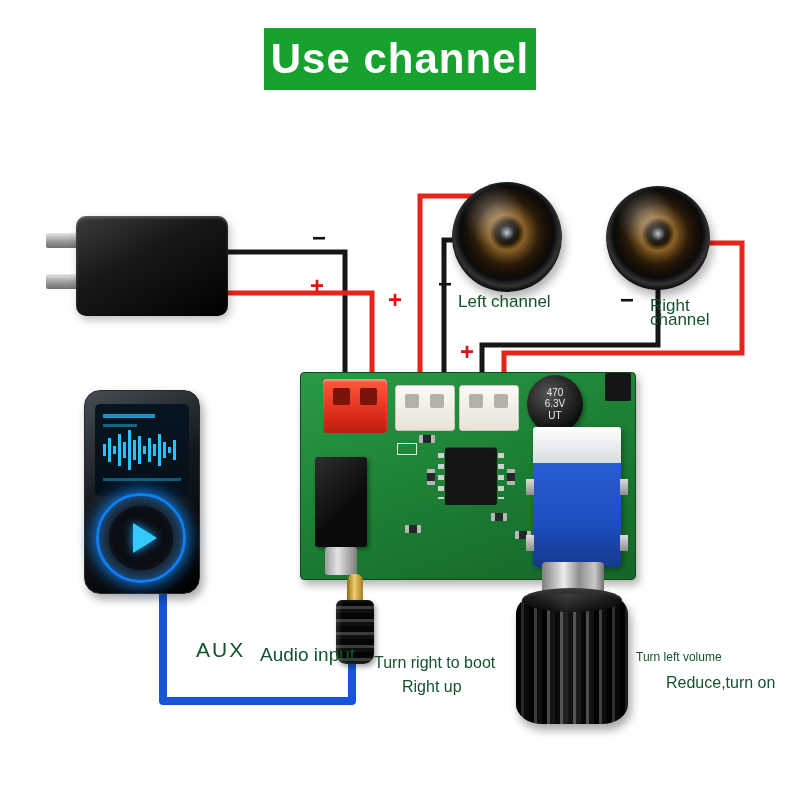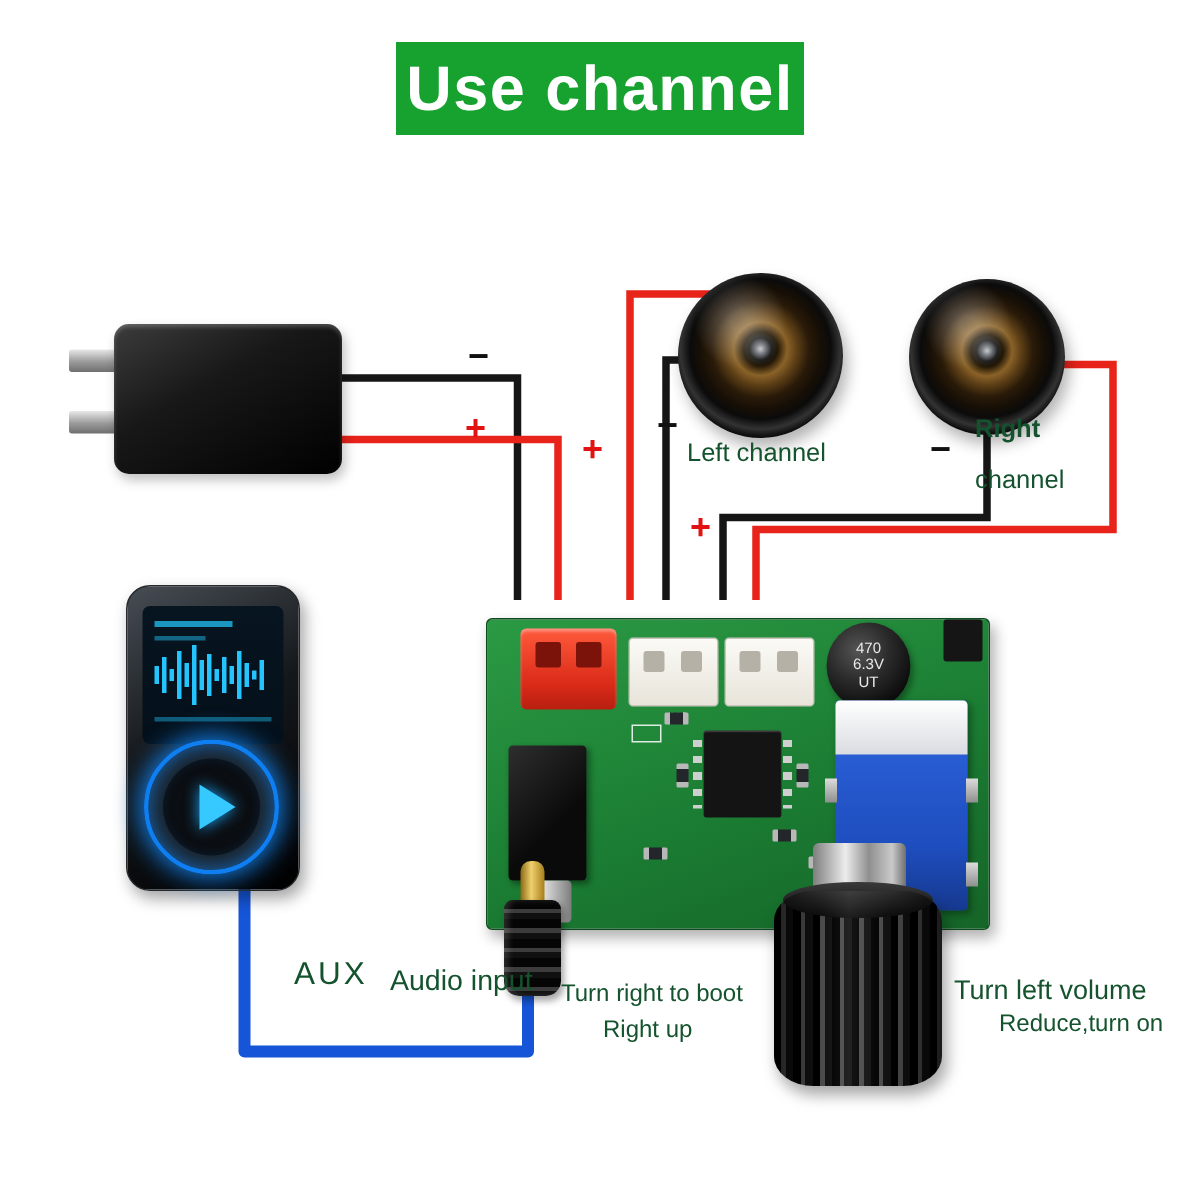--- a/index.html
+++ b/index.html
@@ -36,23 +36,23 @@
     box-shadow:3px 6px 10px rgba(0,0,0,.3);
   }
   .speaker::before{
     content:"";position:absolute;inset:0;border-radius:50%;
     background:radial-gradient(circle at 38% 30%, rgba(255,255,255,.28) 0 6%, rgba(255,255,255,0) 30%);
   }
   .speaker.left{left:452px;top:182px;width:110px;height:110px;}
   .speaker.right{left:606px;top:186px;width:104px;height:104px;}
   
   .pcb{
-    position:absolute;left:324px;top:372px;width:334px;height:206px;border-radius:4px;
+    position:absolute;left:300px;top:372px;width:334px;height:206px;border-radius:4px;
     background:linear-gradient(160deg,#2b9a44,#1b7d33 55%,#156528);
-    border:1px solid #0d4a1e;box-shadow:3px 5px 9px rgba(0,0,0,.3);margin-top:40px;
+    border:1px solid #0d4a1e;box-shadow:3px 5px 9px rgba(0,0,0,.3);
   }
   .conn-red{
     position:absolute;left:22px;top:6px;width:64px;height:54px;border-radius:4px;
     background:linear-gradient(#ff5a3c,#d92a18 70%,#b81f10);box-shadow:inset 0 2px 2px rgba(255,255,255,.35);
   }
   .conn-red .slot{position:absolute;top:9px;width:17px;height:17px;background:#7c130a;border-radius:2px;}
   .conn-red .slot.s1{left:10px;} .conn-red .slot.s2{left:37px;}
   .conn-white{
     position:absolute;top:12px;width:58px;height:44px;border-radius:3px;
     background:linear-gradient(#fbfaf6,#e8e4da);border:1px solid #c9c5ba;
@@ -126,27 +126,27 @@
     background:repeating-linear-gradient(90deg,#000 0 5px,#4a4a4a 5px 8px,#101010 8px 13px);
     box-shadow:3px 6px 10px rgba(0,0,0,.35);}
   .knob-body::before{content:"";position:absolute;left:6px;right:6px;top:-6px;height:24px;border-radius:50%;
     background:linear-gradient(#3a3a3a,#0a0a0a);}
   .knob-body::after{content:"";position:absolute;inset:0;border-radius:26px/20px;
     background:linear-gradient(90deg,rgba(0,0,0,.6),rgba(0,0,0,0) 28%,rgba(255,255,255,.08) 45%,rgba(0,0,0,0) 70%,rgba(0,0,0,.65));}
   
   .lbl{position:absolute;font-size:17px;color:#14532d;white-space:nowrap;}
   .lbl-power{left:88px;top:316px;}
   .lbl-leftch{left:458px;top:292px;}
-  .lbl-rightch1{left:650px;top:276px;font-weight:bold;}
+  .lbl-rightch1{left:650px;top:296px;}
   .lbl-rightch2{left:650px;top:310px;}
   .lbl-aux{left:196px;top:638px;font-size:21px;letter-spacing:2px;}
   .lbl-audioin{left:260px;top:644px;font-size:19px;}
   .lbl-boot1{left:374px;top:654px;font-size:16px;}
   .lbl-boot2{left:402px;top:678px;font-size:16px;}
-  .lbl-vol1{left:636px;top:650px;font-size:18px;}
+  .lbl-vol1{left:636px;top:650px;font-size:12px;}
   .lbl-vol2{left:634px;top:674px;font-size:16px;margin-left:32px;}
   .sym{position:absolute;font-size:24px;font-weight:bold;line-height:1;}
   .sym.red{color:#e31212;} .sym.blk{color:#111;}
   .sym-pwr-minus{left:312px;top:226px;}
   .sym-pwr-plus{left:310px;top:274px;}
   .sym-left-plus{left:388px;top:288px;}
   .sym-left-minus{left:438px;top:272px;}
   .sym-right-minus{left:620px;top:288px;}
   .sym-right-plus{left:460px;top:340px;}
 </style>

